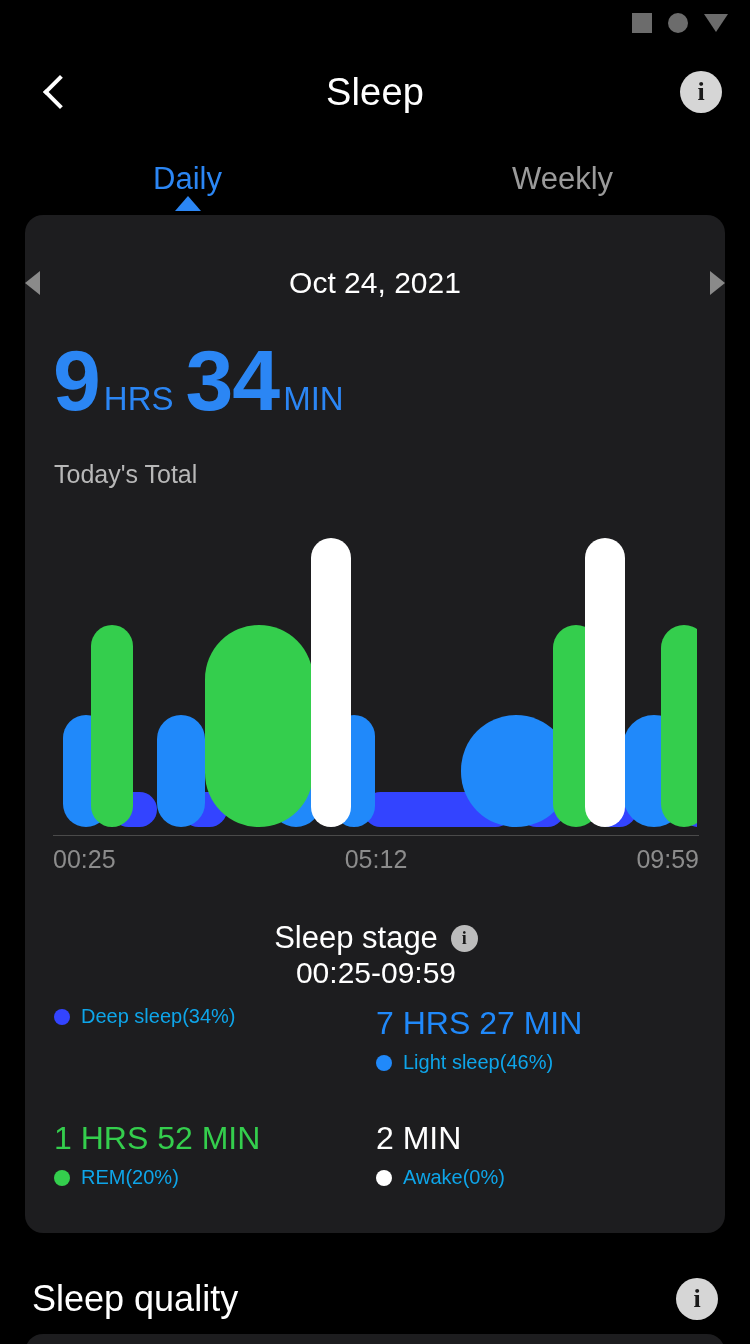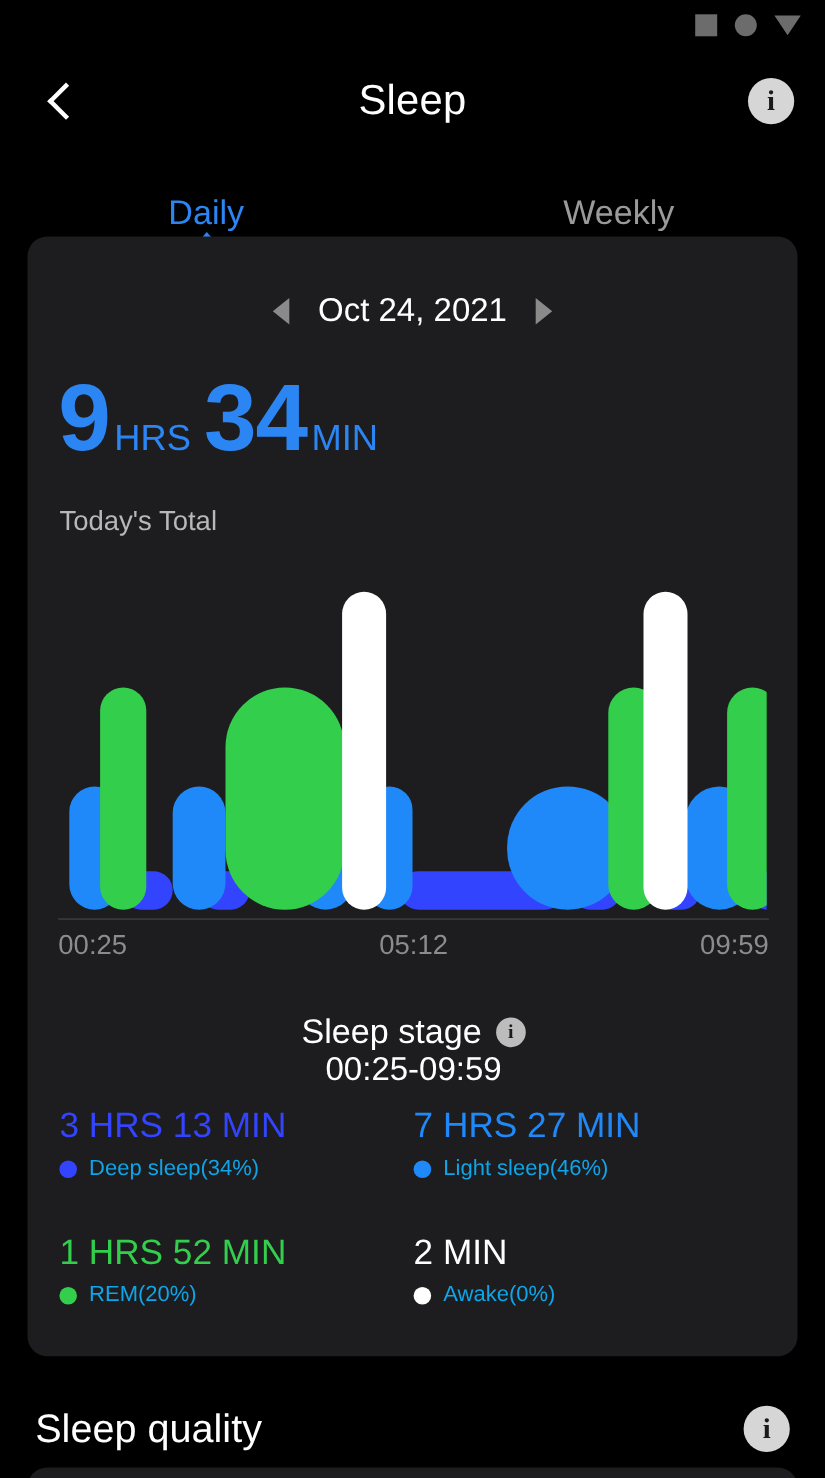--- a/index.html
+++ b/index.html
@@ -41,42 +41,42 @@
     width:42px; height:42px; border-radius:50%; background:#d6d6d6;
     display:flex; align-items:center; justify-content:center;
     color:#1a1a1a; font-size:26px; font-weight:700;
     font-family:"Liberation Serif", serif; cursor:pointer; flex:none;
   }
   .appbar .info-circle{ position:absolute; right:28px; }
 
   
   .tabs{
     position:absolute; top:140px; left:0; width:750px; height:72px;
-    display:flex; align-items:flex-end;
+    display:flex; align-items:center;
   }
   .tab{
     flex:1; text-align:center; font-size:31px; color:#9a9a9a;
     cursor:pointer; position:relative; padding-top:6px;
   }
   .tab.active{ color:#2b86f4; }
   .tab .caret{
     position:absolute; bottom:-14px; left:50%; transform:translateX(-50%);
     width:0; height:0; border-left:13px solid transparent;
     border-right:13px solid transparent; border-bottom:15px solid #2b86f4;
   }
 
   
   .card{
     position:absolute; left:25px; top:215px; width:700px; height:1018px;
     background:#1d1d1f; border-radius:18px; overflow:hidden;
   }
 
   .datenav{
     position:absolute; top:43px; left:0; width:700px; height:50px;
-    display:flex; align-items:center; justify-content:center; gap:26px;
+    display:flex; align-items:center; justify-content:space-between; gap:26px;
   }
   .date-arrow{ width:0; height:0; cursor:pointer; }
   .date-arrow.left{ border-top:12px solid transparent; border-bottom:12px solid transparent;
     border-right:15px solid #8a8a8a; }
   .date-arrow.right{ border-top:12px solid transparent; border-bottom:12px solid transparent;
     border-left:15px solid #8a8a8a; }
   .date-label{ color:#fff; font-size:30px; }
 
   .total-row{
     position:absolute; top:127px; left:28px;
@@ -220,21 +220,20 @@
     <div class="stage-head">
       <div class="stage-head-left">
         <span class="stage-title">Sleep stage</span>
         <span class="info-small">i</span>
       </div>
       <div class="stage-range">00:25-09:59</div>
     </div>
 
     <div class="legend">
       <div>
-        <div class="leg-dur" id="dur0" style="color: rgb(51, 68, 255);">3 HRS 13 MIN</div>
         <div class="leg-row">
           <span class="leg-dot" id="dot0" style="background: rgb(51, 68, 255);"></span>
           <span class="leg-name">Deep sleep(34%)</span>
         </div>
       </div>
       <div>
         <div class="leg-dur" id="dur1" style="color: rgb(32, 137, 250);">7 HRS 27 MIN</div>
         <div class="leg-row">
           <span class="leg-dot" id="dot1" style="background: rgb(32, 137, 250);"></span>
           <span class="leg-name">Light sleep(46%)</span>

